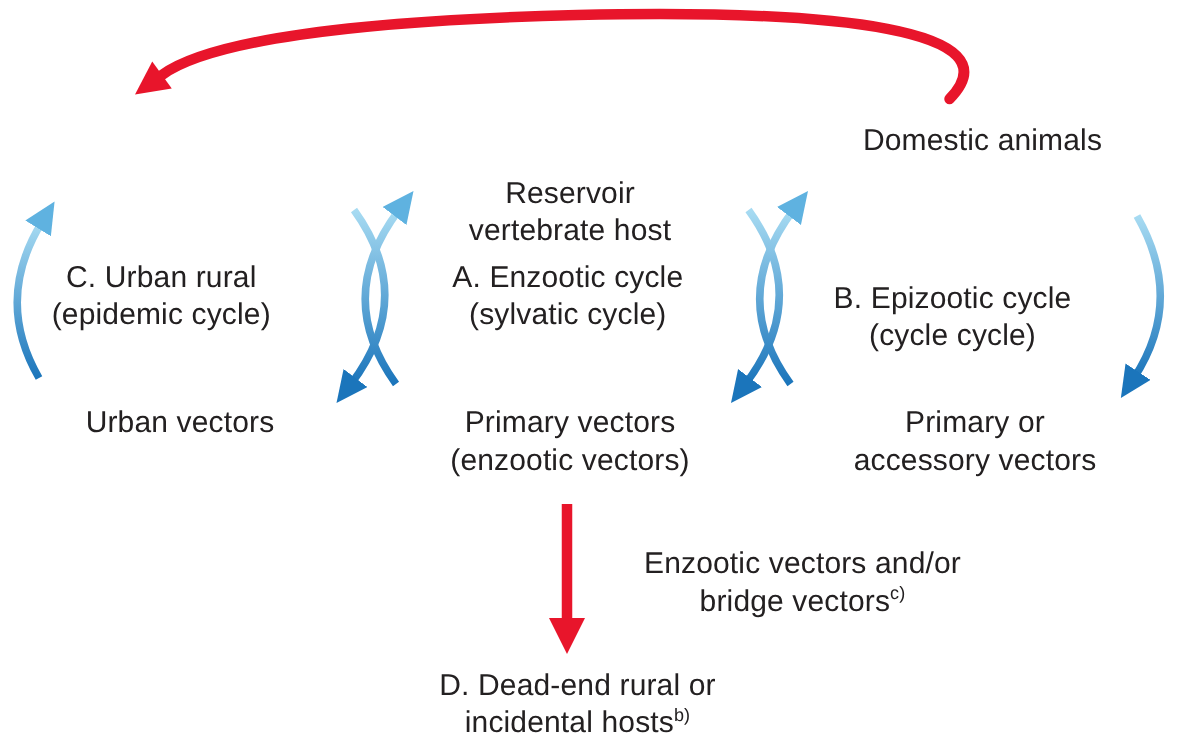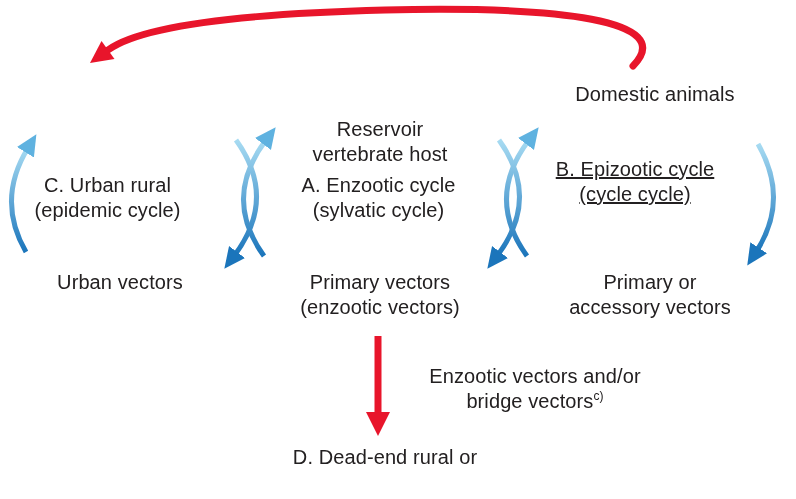--- a/index.html
+++ b/index.html
@@ -97,21 +97,21 @@
   <div class="label" style="left:15px; top:173px; width:185px;">
     <div>C. Urban rural</div>
     <div>(epidemic cycle)</div>
   </div>
 
   <div class="label" style="left:291px; top:173px; width:175px;">
     <div>A. Enzootic cycle</div>
     <div>(sylvatic cycle)</div>
   </div>
 
-  <div class="label" style="left:545px; top:157px; width:180px;text-decoration:underline;">
+  <div class="label" style="left:545px; top:187px; width:180px;">
     <div>B. Epizootic cycle</div>
     <div>(cycle cycle)</div>
   </div>
 
   <div class="label" style="left:40px; top:270px; width:160px;">
     <div>Urban vectors</div>
   </div>
 
   <div class="label" style="left:290px; top:270px; width:180px;">
     <div>Primary vectors</div>
@@ -123,15 +123,16 @@
     <div>accessory vectors</div>
   </div>
 
   <div class="label" style="left:420px; top:364px; width:230px;">
     <div>Enzootic vectors and/or</div>
     <div><span>bridge vectors</span><sup>c)</sup></div>
   </div>
 
   <div class="label" style="left:255px; top:445px; width:260px;">
     <div>D. Dead-end rural or</div>
+    <div><span>incidental hosts</span><sup>b)</sup></div>
   </div>
 
 </div>
 
 </body></html>

